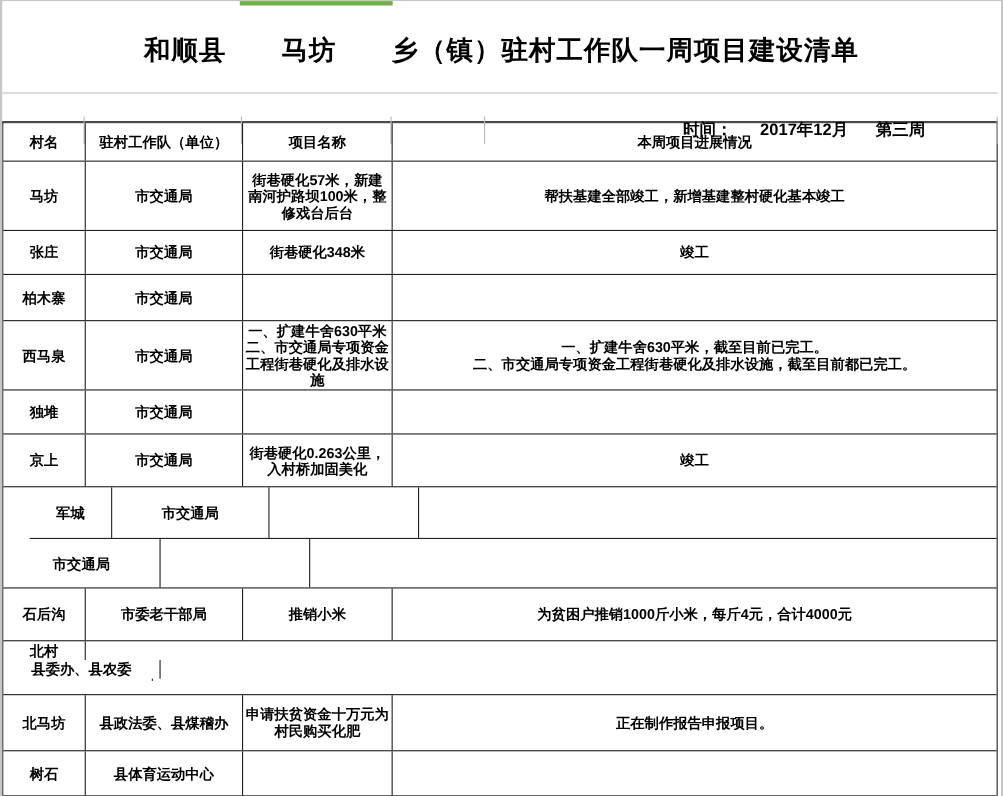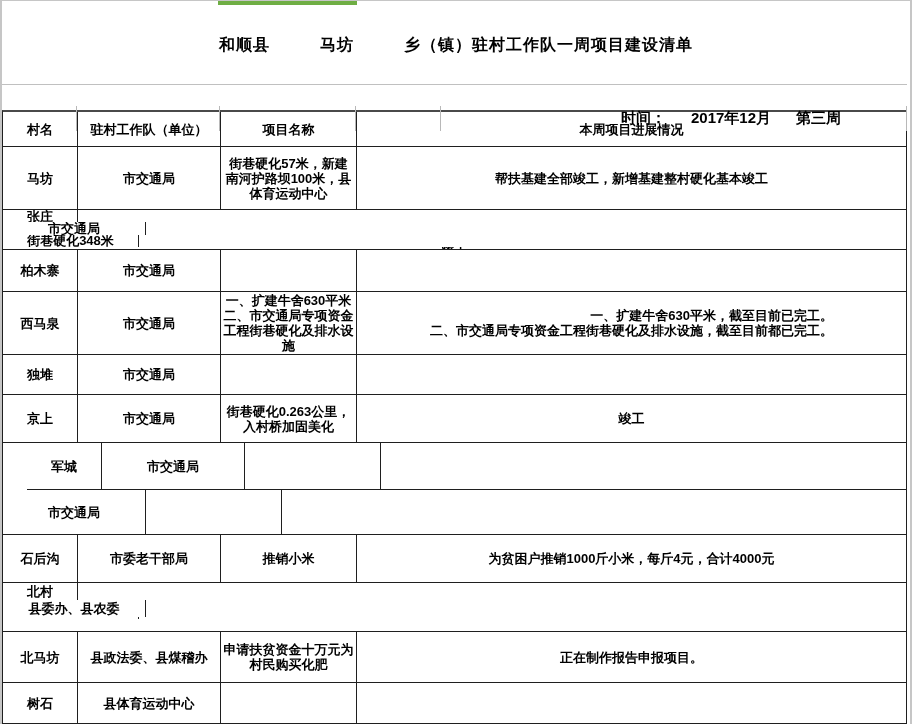--- a/index.html
+++ b/index.html
@@ -17,21 +17,21 @@
   }
   .green-bar{
     position:absolute;left:216px;top:0;
     width:139px;height:4px;
   }
   .title-row{
     box-sizing:border-box;
     height:83px;padding-top:6px;
     display:flex;align-items:center;justify-content:center;
     column-gap:50px;
-    font-size:16px;font-weight:bold;
+    font-size:24px;font-weight:bold;
     letter-spacing:1px;
   }
   .time-row{
     box-sizing:border-box;
     height:26px;
     border-top:1px solid #c0c0c0;
     display:flex;
     width:905px;
   }
   .tcell{box-sizing:border-box;border-right:1px solid #b8b8b8;height:100%;margin-top:21px;}
@@ -59,24 +59,24 @@
     text-align:center;
     padding:1px 2px;
     font-size:13px;font-weight:bold;
     line-height:15px;
     white-space:pre-line;
     overflow:hidden;
   }
   .c1{width:75px;}
   .c2{width:143px;}
   .c3{width:136px;}
-  .c4{flex:1;border-right:none;text-align:right;}
+  .c4{flex:1;border-right:none;}
   
   #rows .trow:nth-child(1){height:63px;}
-  #rows .trow:nth-child(2){height:40px;flex-direction:column;}
+  #rows .trow:nth-child(2){height:40px;}
   #rows .trow:nth-child(3){height:42px;}
   #rows .trow:nth-child(4){height:63px;}
   #rows .trow:nth-child(5){height:40px;}
   #rows .trow:nth-child(6){height:48px;}
   #rows .trow:nth-child(7){height:47px;margin-left:24px;}
   #rows .trow:nth-child(8){height:45px;}
   #rows .trow:nth-child(9){height:48px;}
   #rows .trow:nth-child(10){height:49px;flex-direction:column;}
   #rows .trow:nth-child(11){height:51px;}
   #rows .trow:nth-child(12){height:41px;border-bottom:1px solid #1f1f1f;}
@@ -110,21 +110,21 @@
     <div class="hrow">
       <div class="cell c1">村名</div>
       <div class="cell c2">驻村工作队（单位）</div>
       <div class="cell c3">项目名称</div>
       <div class="cell c4">本周项目进展情况</div>
     </div>
     <div id="rows">
     <div class="trow">
       <div class="cell c1">马坊</div>
       <div class="cell c2">市交通局</div>
-      <div class="cell c3">街巷硬化57米，新建南河护路坝100米，县体育运动中心</div>
+      <div class="cell c3">街巷硬化57米，新建南河护路坝100米，整修戏台后台</div>
       <div class="cell c4">帮扶基建全部竣工，新增基建整村硬化基本竣工</div>
     </div>
 
     <div class="trow">
       <div class="cell c1">张庄</div>
       <div class="cell c2">市交通局</div>
       <div class="cell c3">街巷硬化348米</div>
       <div class="cell c4">竣工</div>
     </div>
 

